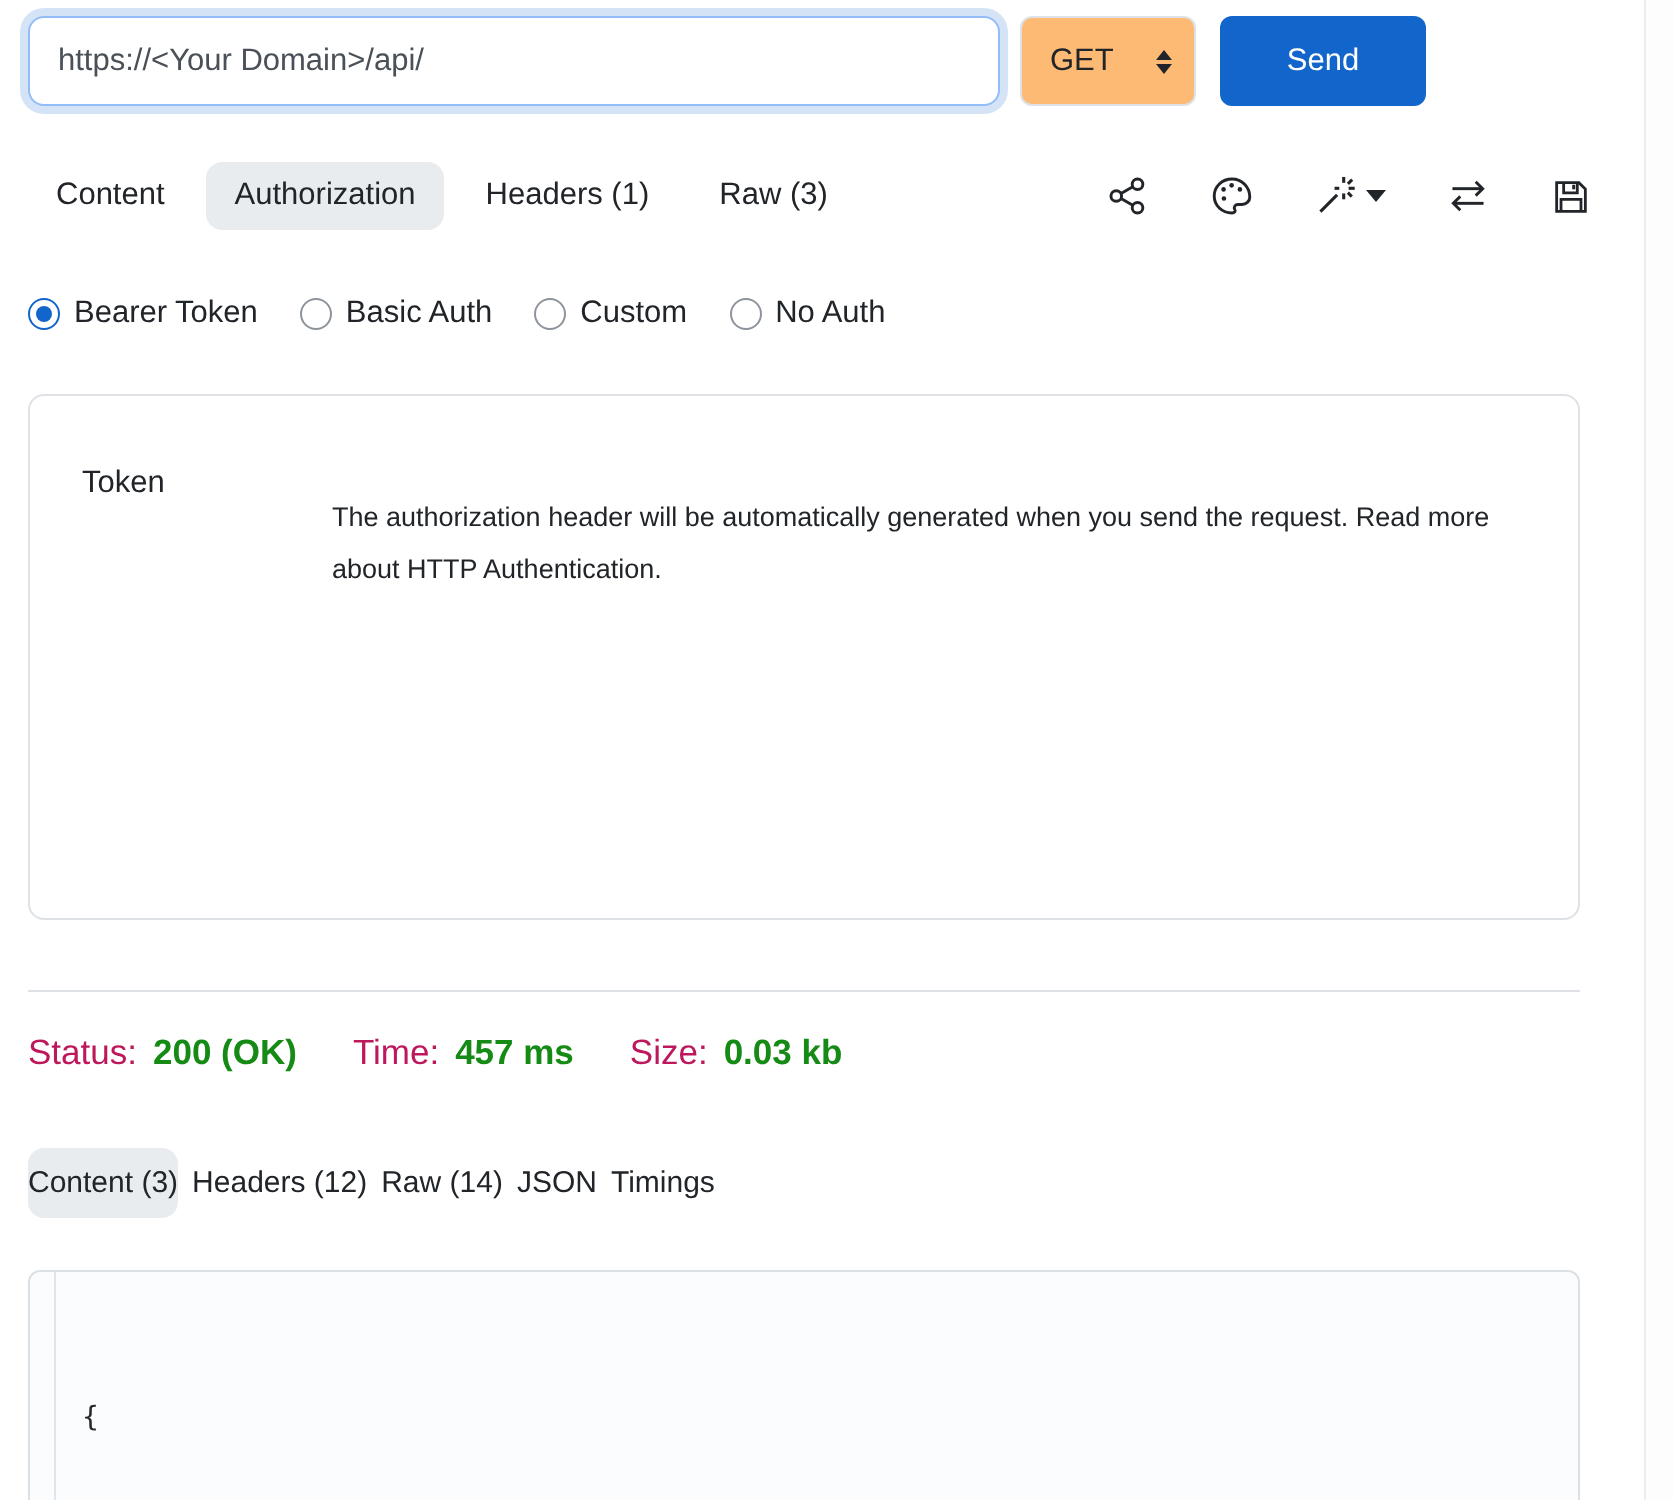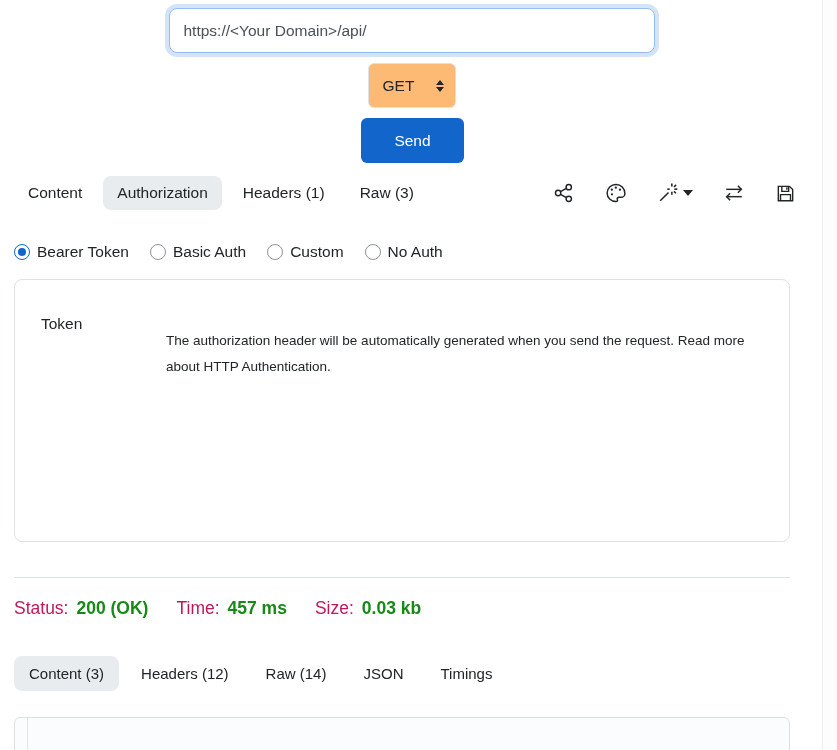--- a/index.html
+++ b/index.html
@@ -7,21 +7,21 @@
   body {
     font-family: "Liberation Sans", "DejaVu Sans", sans-serif;
     color: #212529;
     background: #ffffff;
     overflow: hidden;
     position: relative;
   }
   .content { padding: 8px 14px 0 14px; width: 823px; }
 
   
-  .request-bar { display: flex; align-items: center; gap: 10px; margin-bottom: 13px; flex-direction: column; }
+  .request-bar { display: flex; align-items: center; gap: 10px; margin-bottom: 28px; }
   .url-input {
     width: 486px; height: 45px;
     border: 1px solid #93bdf8; border-radius: 8px;
     box-shadow: 0 0 0 4px rgba(19, 102, 203, 0.18);
     padding: 0 14px; font-size: 15.5px; color: #495057; outline: none;
     font-family: "Liberation Sans", "DejaVu Sans", sans-serif;
   }
   .select-box {
     height: 45px; border: 1px solid #dee2e6; border-radius: 6px;
     background: #fdba74; display: flex; align-items: center;
@@ -58,21 +58,21 @@
   .radio-item { display: flex; align-items: center; gap: 7px; font-size: 15.5px; cursor: pointer; }
   .radio { width: 16px; height: 16px; border-radius: 50%; border: 1px solid #8d949b; background: #fff; position: relative; flex: 0 0 auto; }
   .radio.selected { border: 1.5px solid #1266cb; }
   .radio.selected::after {
     content: ""; position: absolute; left: 50%; top: 50%; transform: translate(-50%, -50%);
     width: 8px; height: 8px; border-radius: 50%; background: #1266cb;
   }
 
   
   .panel {
-    margin-top: 18px; width: 776px; height: 263px;
+    margin-top: 31px; width: 776px; height: 263px;
     border: 1px solid #dee2e6; border-radius: 8px;
     display: flex; padding: 26px 6px 0 26px;
   }
   .panel-label { width: 125px; padding-top: 9px; font-size: 15.5px; color: #212529; }
   .panel-field { flex: 1; }
   .token-input {
     width: 100%; height: 38px; border: 1px solid #ced4da; border-radius: 6px;
     padding: 0 12px; font-size: 15px; color: #495057; outline: none;
     font-family: "Liberation Sans", "DejaVu Sans", sans-serif;
   }
@@ -81,21 +81,21 @@
 
   .divider { margin-top: 35px; width: 776px; border: none; border-top: 1px solid #dee2e6; }
 
   
   .summary-row { display: flex; align-items: center; gap: 28px; margin-top: 20px; font-size: 17.5px; }
   .summary-item { display: flex; align-items: center; gap: 8px; }
   .summary-label { color: #be185d; }
   .summary-value { color: #158a15; font-weight: 700; }
 
   .response-tabs { margin-top: 37px; }
-  .response-tabs .tab { font-size: 15px; padding: 9px 15px; }
+  .response-tabs .tab { font-size: 15px; padding: 9px 0; }
 
   
   .code-card {
     margin-top: 26px; width: 776px; height: 130px;
     border: 1px solid #dbe0e5; border-radius: 6px; background: #fbfcfd;
     overflow: hidden;
   }
   .code-pre {
     margin-left: 12px; height: 100%; border-left: 1px solid #e2e6ea;
     padding: 11px 0 0 13px;

